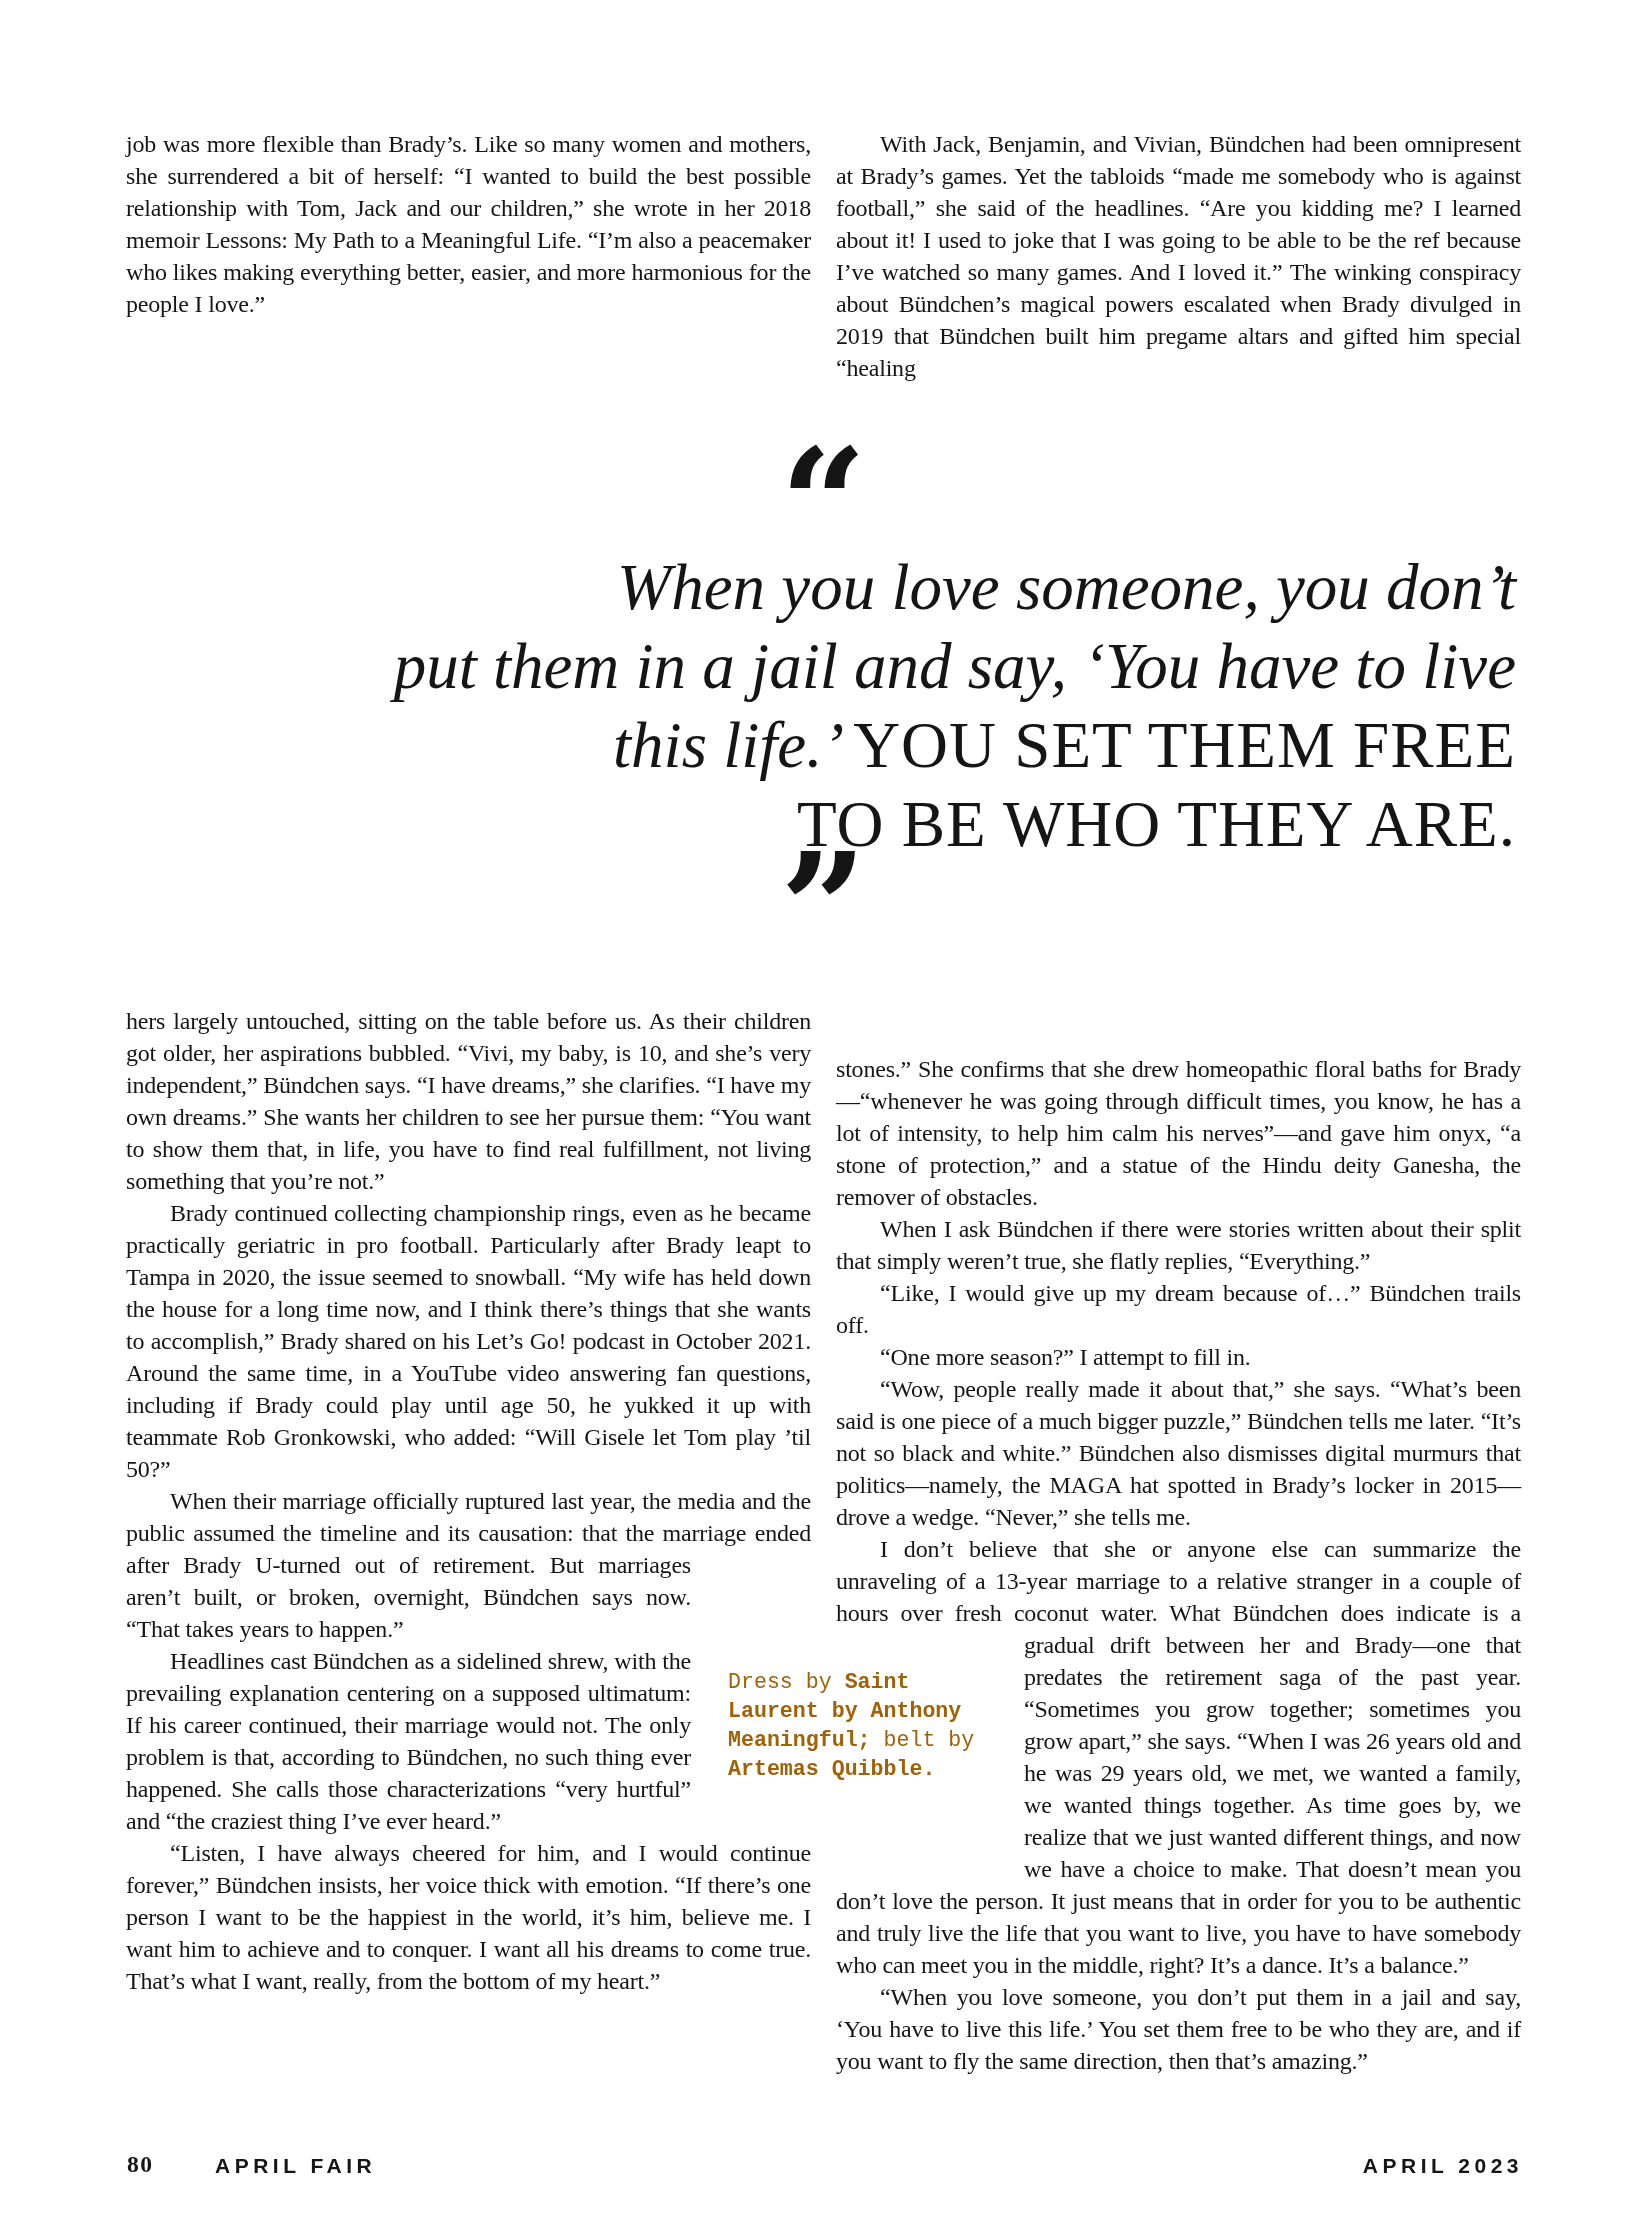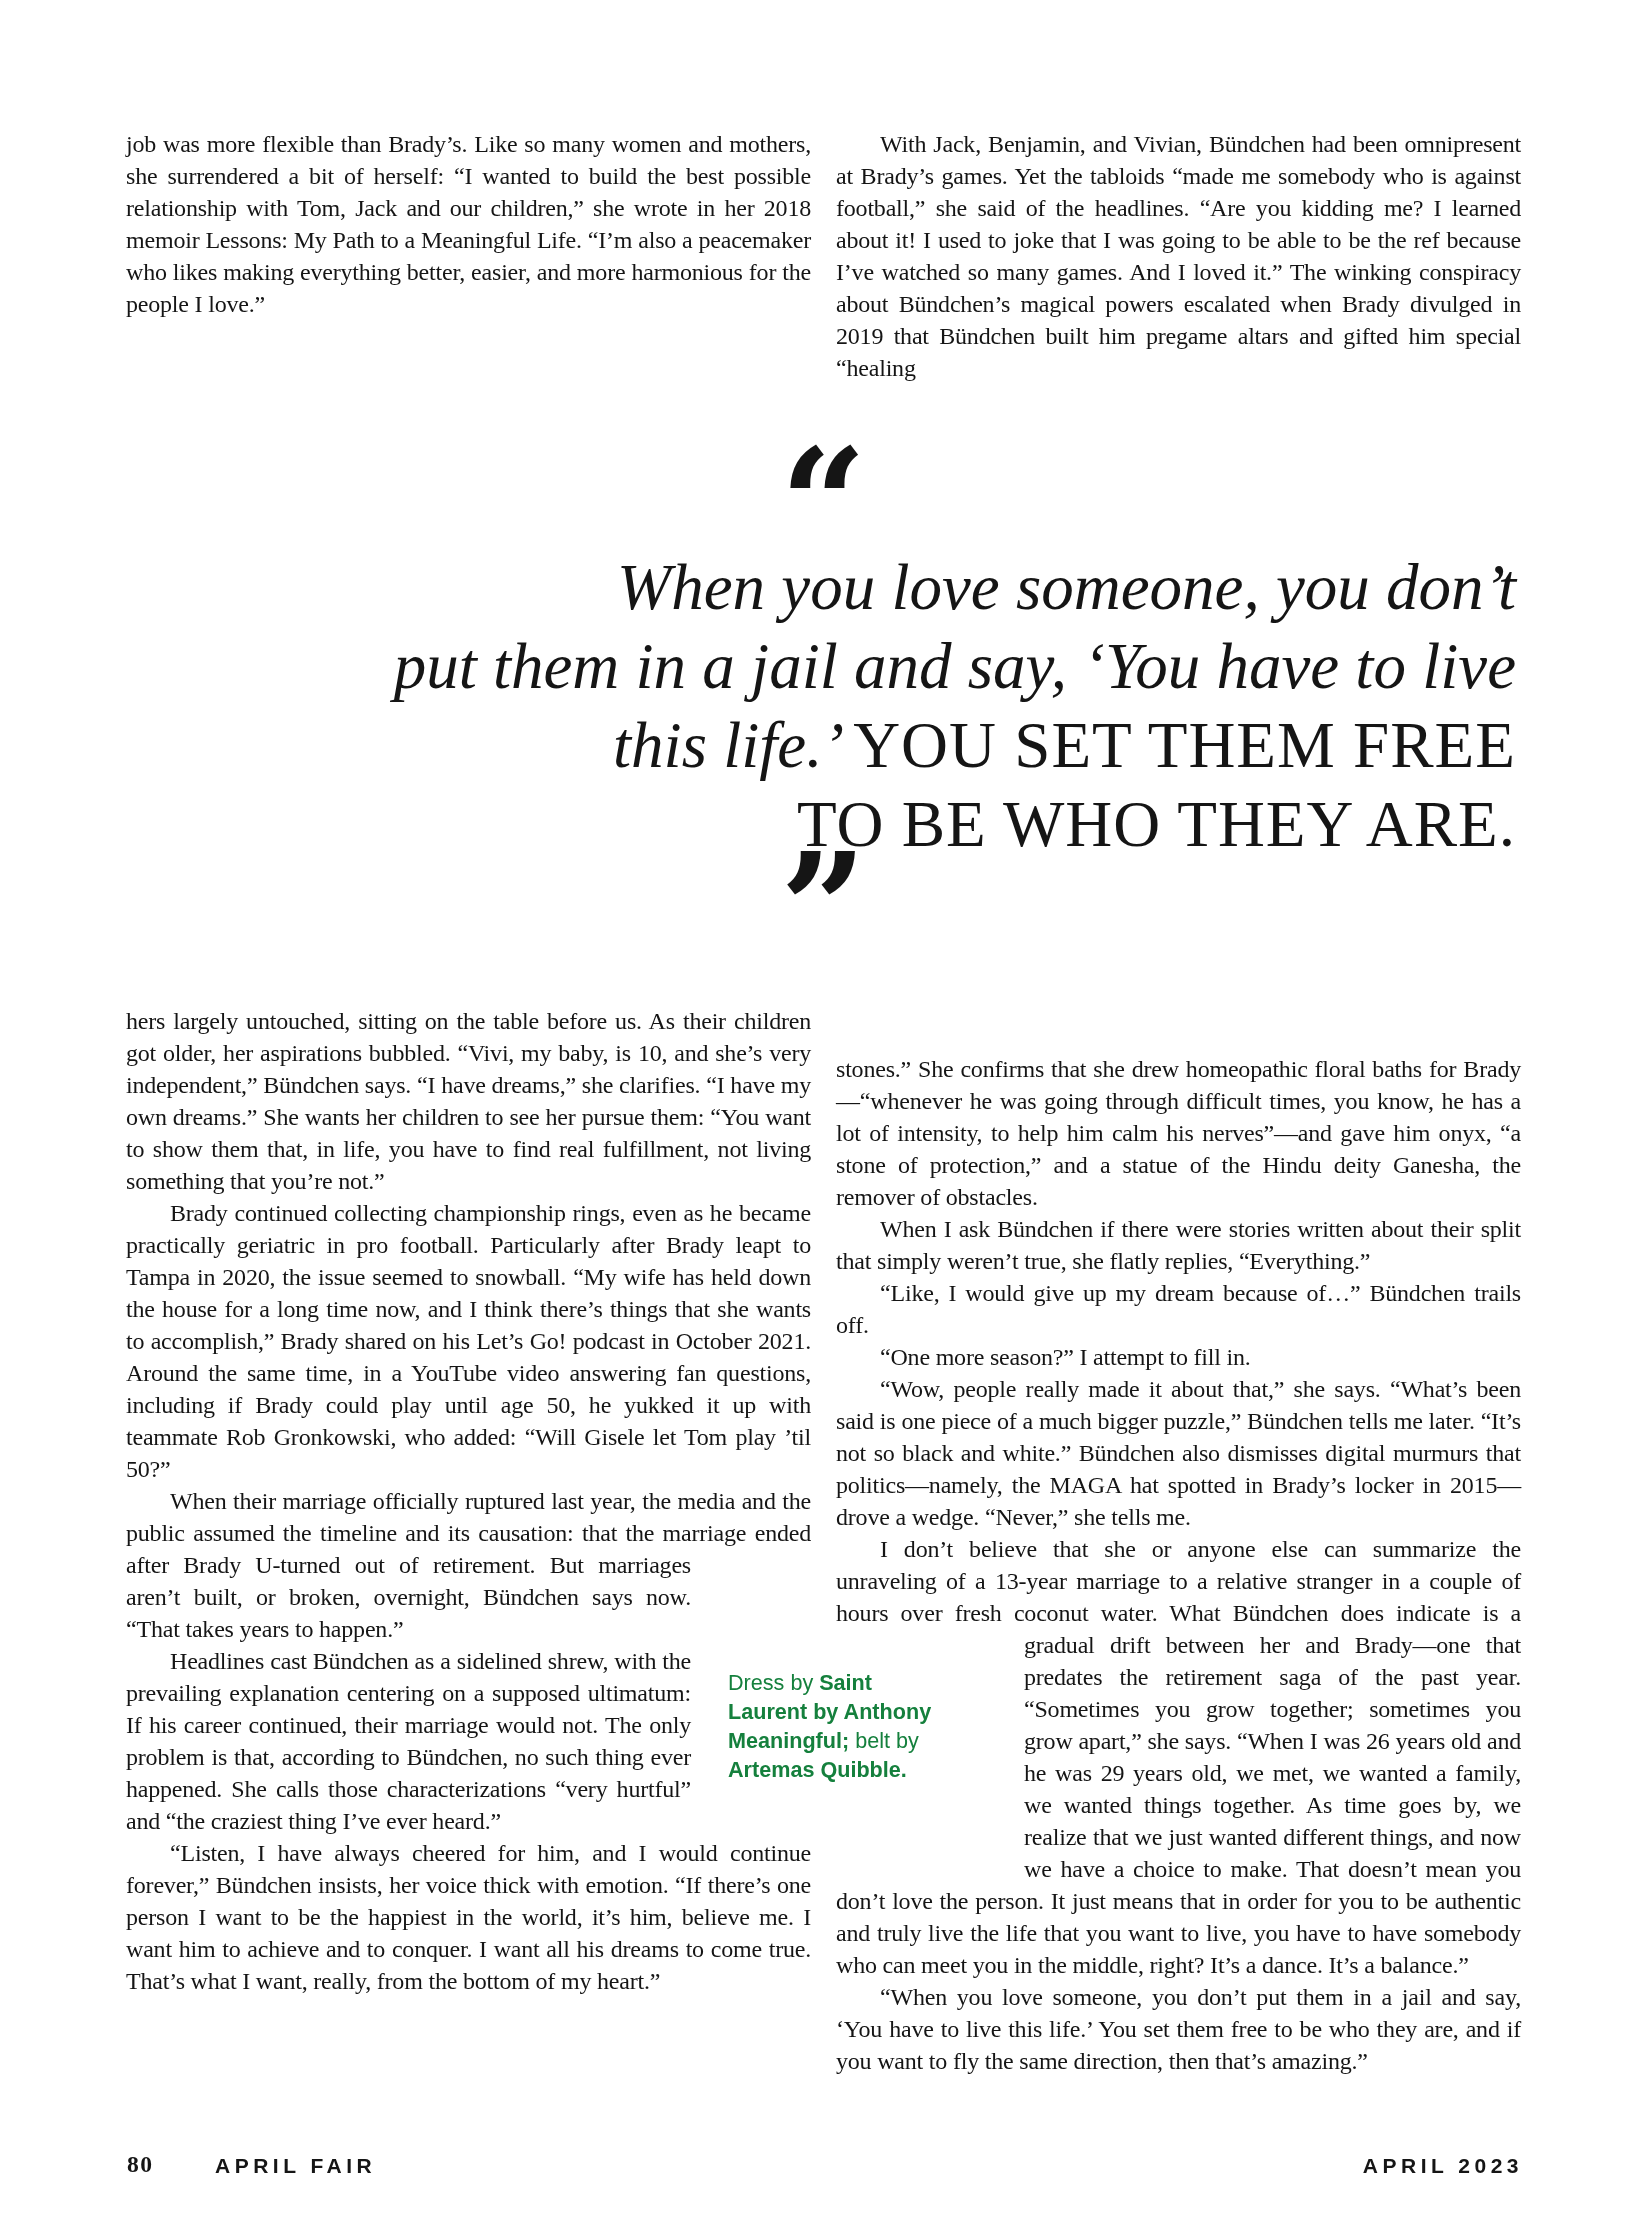--- a/index.html
+++ b/index.html
@@ -28,21 +28,21 @@
   .qmark{
     font-family:"DejaVu Serif",serif;font-weight:700;font-size:151px;
     line-height:60px;height:74px;overflow:visible;
   }
   .qmark.close{margin-top:15px;}
   .qline{font-style:italic;font-size:65px;line-height:79px;white-space:nowrap;text-align:right;}
   .qline .seg-c{font-style:normal;font-size:65px;letter-spacing:1px;}
   
   .caption{
     position:absolute;left:728px;top:1668px;
-    font-family:Liberation Sans, sans-serif;font-size:21.6px;line-height:29px;color:#15803d;
+    font-family:Liberation Mono, monospace;font-size:21.6px;line-height:29px;color:#a16207;
   }
   .caption .cap-line{white-space:nowrap;}
   
   .footer-pageno{
     position:absolute;left:127px;top:2151px;
     font-family:"Liberation Serif",serif;font-weight:700;font-size:23.6px;letter-spacing:1.5px;
   }
   .footer-mag{
     position:absolute;left:215px;top:2154px;
     font-family:"Liberation Sans",sans-serif;font-weight:700;font-size:21px;letter-spacing:4.5px;

